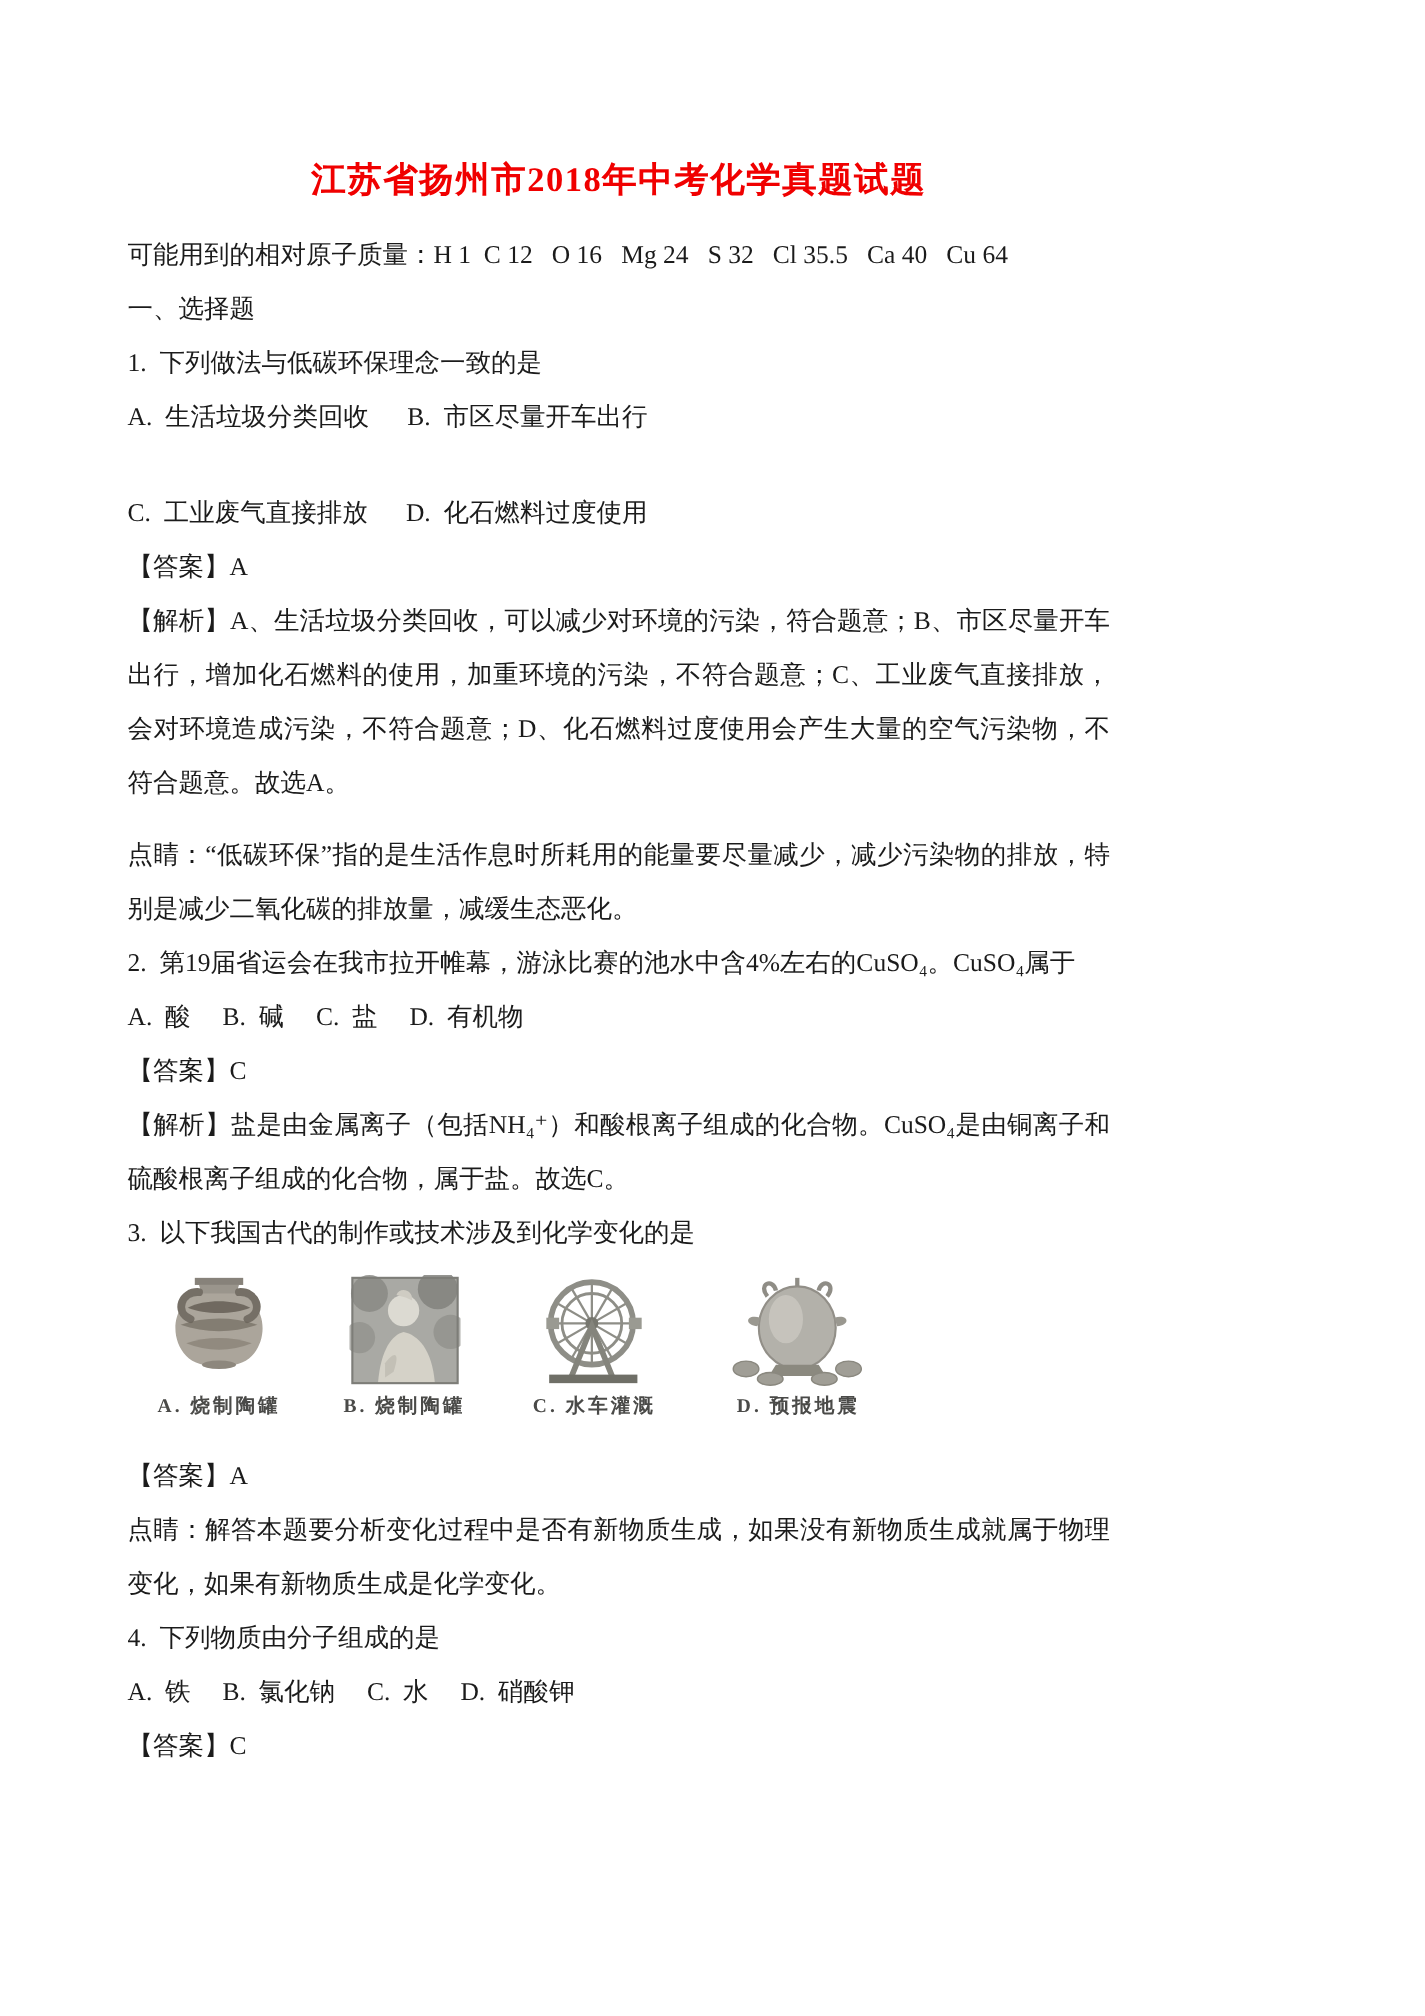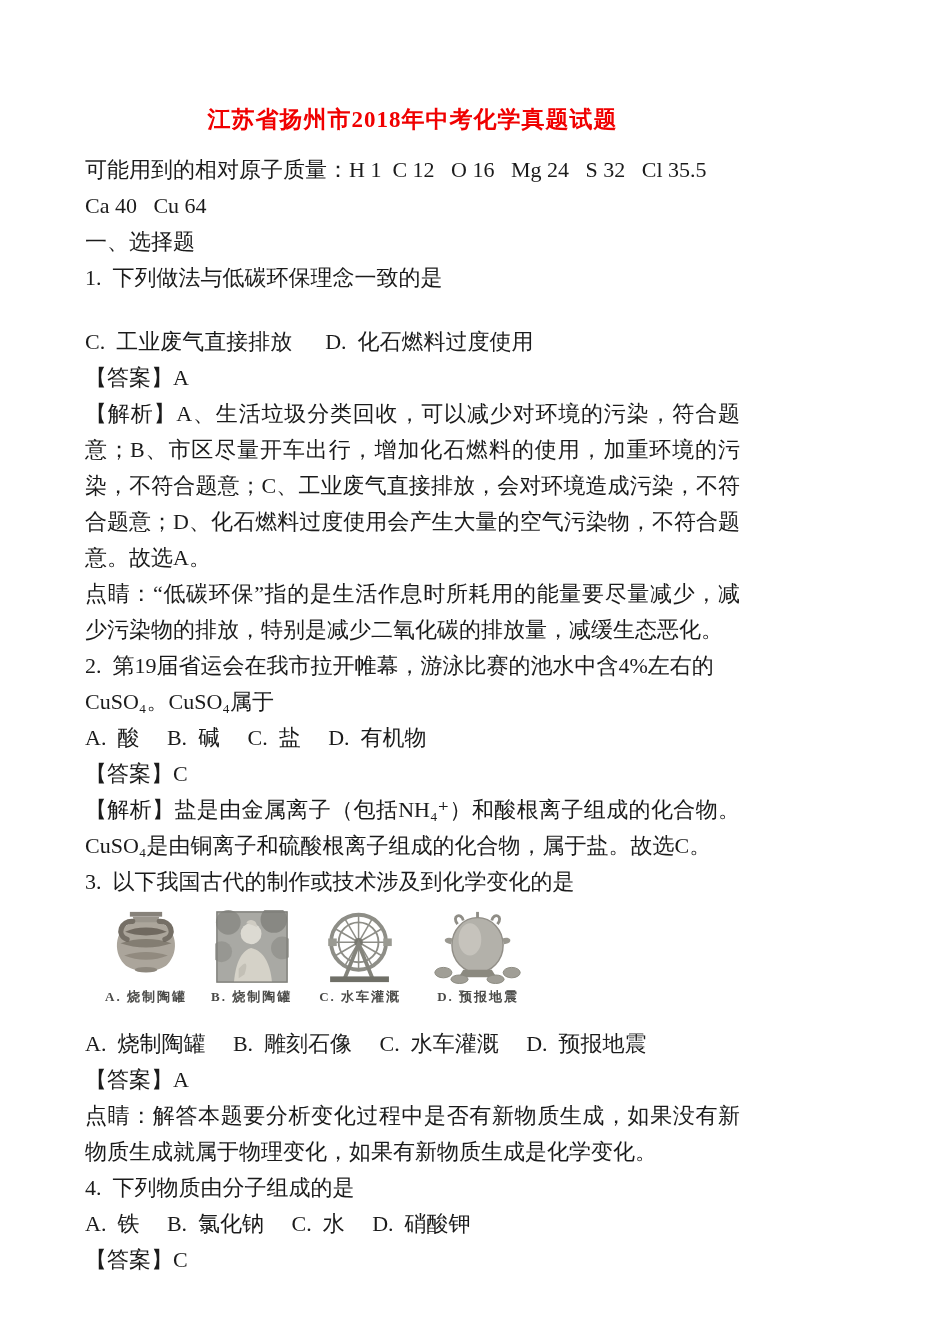--- a/index.html
+++ b/index.html
@@ -22,33 +22,33 @@
   }
   .doc-title {
     font-size: 23px;
     font-weight: bold;
     text-align: center;
     line-height: 40px;
     margin: 0 0 12px 0;
     letter-spacing: 1px;
   }
   .line, .para {
-    font-size: 22px;
+    font-size: 17px;
     line-height: 36px;
     margin: 0;
     color: #1b1b1b;
     white-space: pre-wrap;
   }
   .para {
     text-align: justify;
   }
   .figure-row {
     display: flex;
     align-items: flex-end;
-    gap: 22px;
+    gap: 40px;
     padding-left: 18px;
     margin: 10px 0 20px 0;
   }
   .figure-row figure {
     margin: 0;
     text-align: center;
   }
   .figure-row svg {
     display: block;
     margin: 0 auto;
@@ -67,24 +67,25 @@
 
 <div class="page">
 
   <h1 class="doc-title" style="color: rgb(240, 0, 0);">江苏省扬州市2018年中考化学真题试题</h1>
 
   <p class="line" style="color: rgb(27, 27, 27);">可能用到的相对原子质量：H 1  C 12   O 16   Mg 24   S 32   Cl 35.5   Ca 40   Cu 64</p>
 
   <p class="line" style="color: rgb(27, 27, 27);">一、选择题</p>
 
   <p class="line" style="color: rgb(27, 27, 27);">1.  下列做法与低碳环保理念一致的是</p>
+  <p class="line" style="color: rgb(27, 27, 27);">A.  生活垃圾分类回收      B.  市区尽量开车出行</p>
   <p class="line" style="color: rgb(27, 27, 27); margin-top: 28px;">C.  工业废气直接排放      D.  化石燃料过度使用</p>
   <p class="line" style="color: rgb(27, 27, 27);">【答案】A</p>
   <p class="para" style="color: rgb(27, 27, 27);">【解析】A、生活垃圾分类回收，可以减少对环境的污染，符合题意；B、市区尽量开车出行，增加化石燃料的使用，加重环境的污染，不符合题意；C、工业废气直接排放，会对环境造成污染，不符合题意；D、化石燃料过度使用会产生大量的空气污染物，不符合题意。故选A。</p>
-  <p class="para" style="color: rgb(27, 27, 27);">点睛：“低碳环保”指的是生活作息时所耗用的能量要尽量减少，减少污染物的排放，特别是减少二氧化碳的排放量，减缓生态恶化。</p>
+  <p class="para" style="color: rgb(27, 27, 27); margin-top: 12px;">点睛：“低碳环保”指的是生活作息时所耗用的能量要尽量减少，减少污染物的排放，特别是减少二氧化碳的排放量，减缓生态恶化。</p>
 
   <p class="line" style="color: rgb(27, 27, 27);">2.  第19届省运会在我市拉开帷幕，游泳比赛的池水中含4%左右的CuSO₄。CuSO₄属于</p>
   <p class="line" style="color: rgb(27, 27, 27);">A.  酸     B.  碱     C.  盐     D.  有机物</p>
   <p class="line" style="color: rgb(27, 27, 27);">【答案】C</p>
   <p class="para" style="color: rgb(27, 27, 27);">【解析】盐是由金属离子（包括NH₄⁺）和酸根离子组成的化合物。CuSO₄是由铜离子和硫酸根离子组成的化合物，属于盐。故选C。</p>
 
   <p class="line" style="color: rgb(27, 27, 27);">3.  以下我国古代的制作或技术涉及到化学变化的是</p>
 
   <div class="figure-row">
 
@@ -172,21 +173,20 @@
             <ellipse cx="71" cy="73" rx="9" ry="4.5"></ellipse>
             <ellipse cx="88" cy="66" rx="9" ry="5.5"></ellipse>
           </g>
         </svg>
       </span>
       <figcaption class="fig-caption">D. 预报地震</figcaption>
     </figure>
 
   </div>
 
-  <p class="line" style="color: rgb(27, 27, 27);">A.  烧制陶罐     B.  雕刻石像     C.  水车灌溉     D.  预报地震</p>
   <p class="line" style="color: rgb(27, 27, 27);">【答案】A</p>
   <p class="para" style="color: rgb(27, 27, 27);">点睛：解答本题要分析变化过程中是否有新物质生成，如果没有新物质生成就属于物理变化，如果有新物质生成是化学变化。</p>
 
   <p class="line" style="color: rgb(27, 27, 27);">4.  下列物质由分子组成的是</p>
   <p class="line" style="color: rgb(27, 27, 27);">A.  铁     B.  氯化钠     C.  水     D.  硝酸钾</p>
   <p class="line" style="color: rgb(27, 27, 27);">【答案】C</p>
 
 </div>
 
 </body></html>

